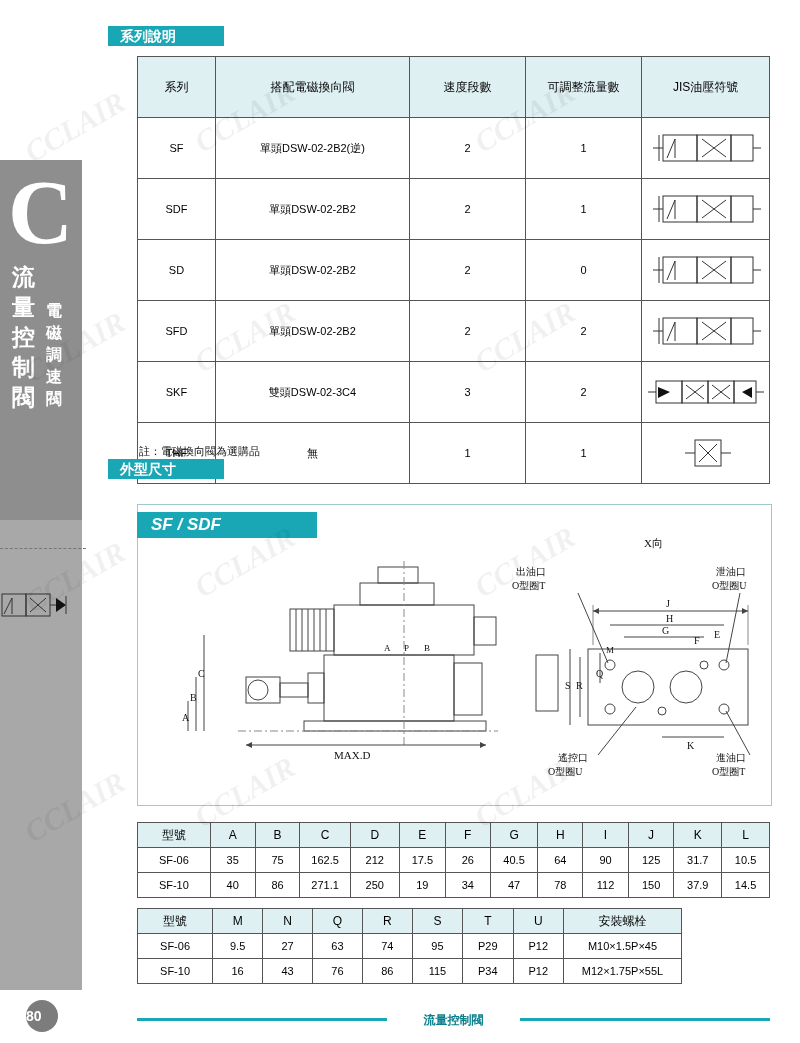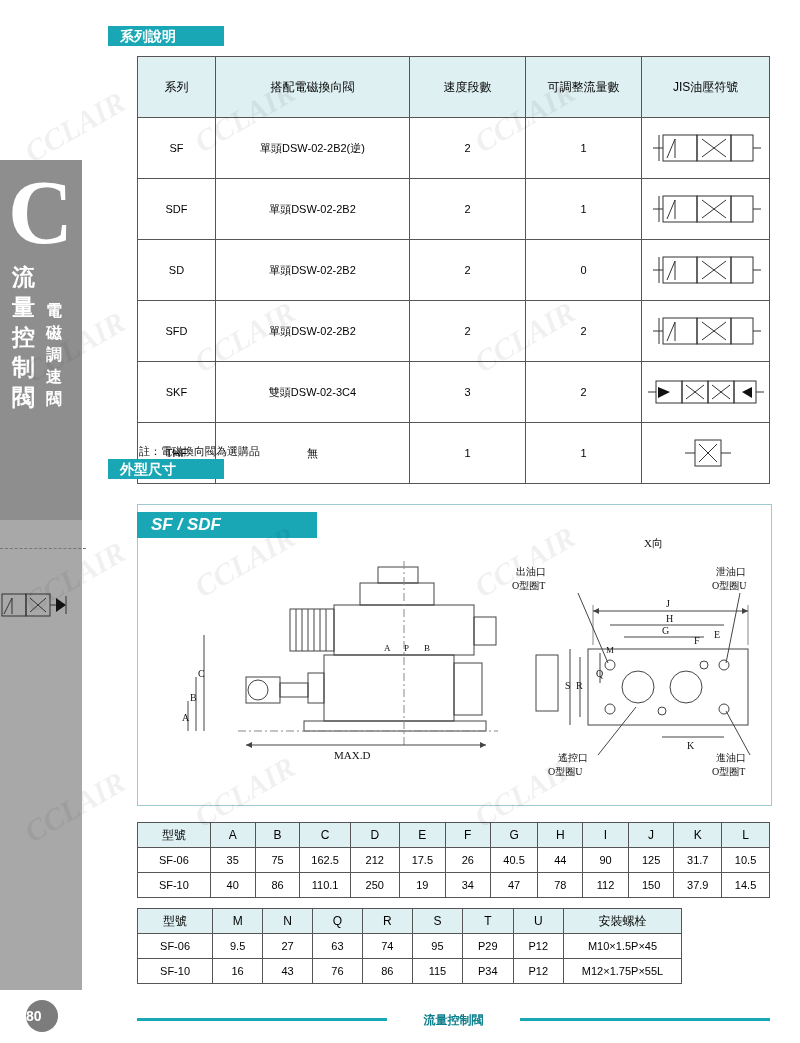--- a/index.html
+++ b/index.html
@@ -410,31 +410,31 @@
   <tbody>
     <tr>
       <td>SF-06</td>
       <td>35</td>
       <td>75</td>
       <td>162.5</td>
       <td>212</td>
       <td>17.5</td>
       <td>26</td>
       <td>40.5</td>
-      <td>44</td>
+      <td>64</td>
       <td>90</td>
       <td>125</td>
       <td>31.7</td>
       <td>10.5</td>
     </tr>
     <tr>
       <td>SF-10</td>
       <td>40</td>
       <td>86</td>
-      <td>110.1</td>
+      <td>271.1</td>
       <td>250</td>
       <td>19</td>
       <td>34</td>
       <td>47</td>
       <td>78</td>
       <td>112</td>
       <td>150</td>
       <td>37.9</td>
       <td>14.5</td>
     </tr>

